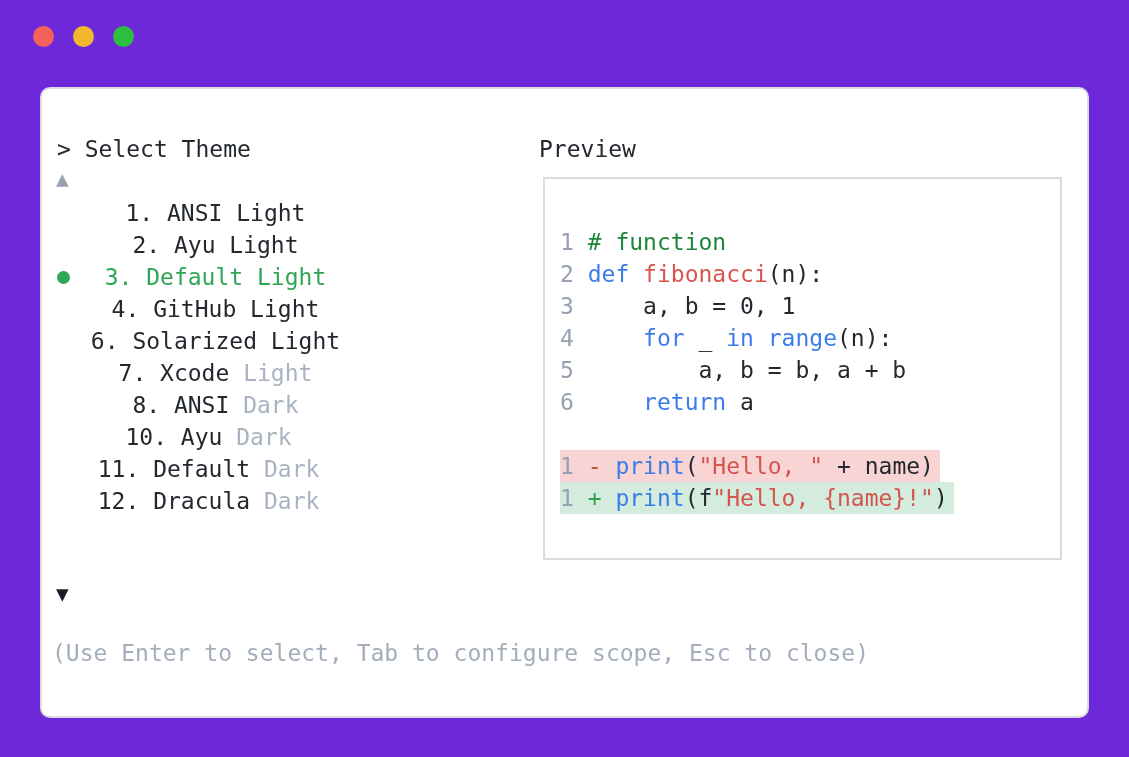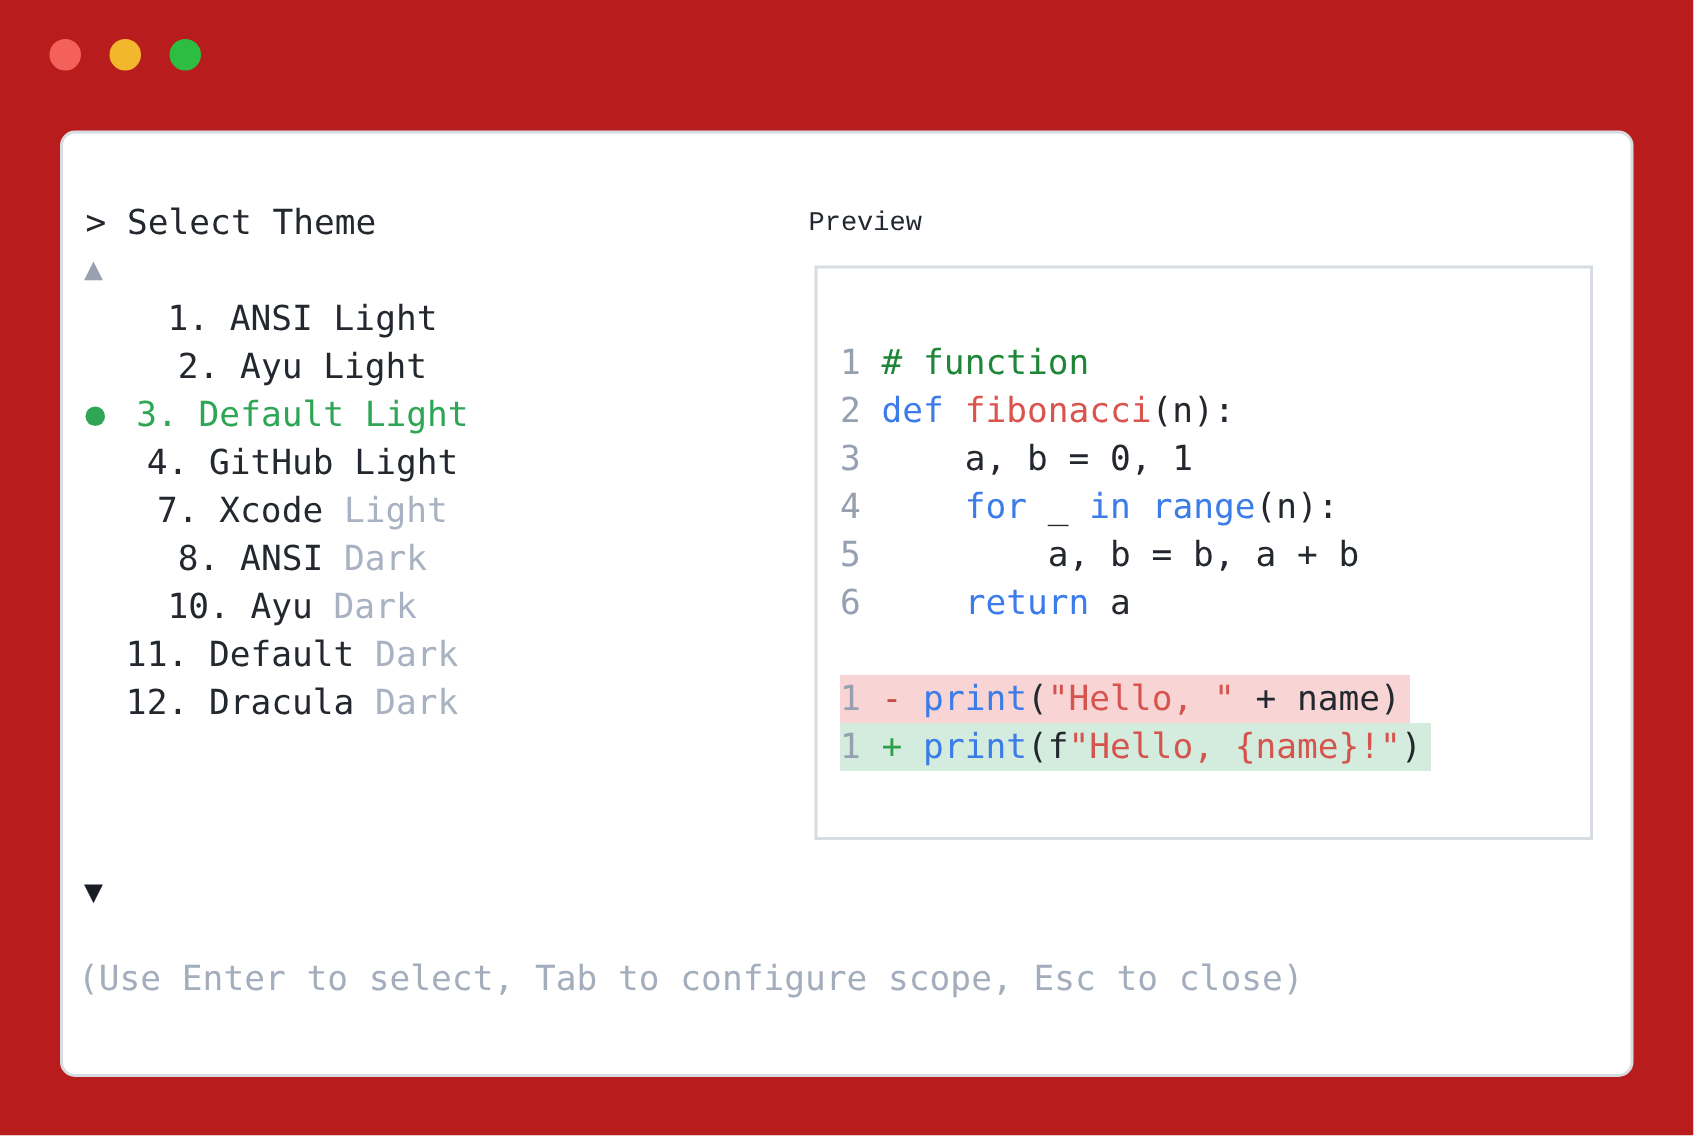--- a/index.html
+++ b/index.html
@@ -1,17 +1,17 @@
 <!DOCTYPE html>
 <html style="--accent_green: #2fa655; --text_dark: #23282f; --text_muted: #a9b2c2; --hint_gray: #a3adbc; --line_number_gray: #96a0b1; --scroll_up_gray: #98a1b0; --scroll_down_dark: #181d25; --keyword_blue: #3c7ce8; --comment_green: #1e8539; --string_red: #d6544e; --function_red: #da544e; --diff_removed_bg: #f8d4d5; --diff_added_bg: #d4ecdd; --diff_minus: #c04a43; --diff_plus: #2f9e4d; --border_gray: #d7dbe2;"><head>
 <meta charset="utf-8">
 <style>
   html,body{margin:0;padding:0;background:#ffffff;}
   .screen{
-    position:relative;width:1129px;height:757px;background:#b91c1c;overflow:hidden;
+    position:relative;width:1129px;height:757px;background:#6d28d9;overflow:hidden;
     font-family:"DejaVu Sans Mono","Liberation Mono",monospace;
     color:var(--text_dark,#23282f);
   }
   .traffic-lights{position:absolute;left:33px;top:26px;display:flex;gap:19px;}
   .tl{width:21px;height:21px;border-radius:50%;display:inline-block;}
   .panel{
     position:absolute;left:40px;top:87px;width:1049px;height:631px;
     border:2px solid var(--border_gray,#d7dbe2);border-radius:10px;background:#ffffff;
     box-sizing:border-box;
   }
@@ -21,21 +21,21 @@
   .theme-list{position:absolute;left:35px;top:108px;font-size:23px;}
   .theme-row{position:relative;height:32px;line-height:32px;white-space:pre;text-align:center;}
   .theme-row .num,.theme-row .name{color:var(--text_dark,#23282f);}
   .theme-row .muted{color:var(--text_muted,#a9b2c2);}
   .theme-row.selected .num,.theme-row.selected .name,.theme-row.selected .muted{color:var(--accent_green,#2fa655);}
   .bullet{
     position:absolute;left:-20px;top:10px;width:13px;height:13px;border-radius:50%;
     background:var(--accent_green,#2fa655);
   }
   .hint{position:absolute;left:10px;top:548px;font-size:23px;line-height:32px;color:var(--hint_gray,#a3adbc);white-space:pre;text-align:right;}
-  .preview-label{position:absolute;left:497px;top:46px;font-size:18px;line-height:28px;font-family:Liberation Mono, monospace;}
+  .preview-label{position:absolute;left:497px;top:46px;font-size:23px;line-height:28px;}
   .preview-box{
     position:absolute;left:501px;top:88px;width:519px;height:383px;
     border:2px solid var(--border_gray,#d7dbe2);background:#ffffff;box-sizing:border-box;
   }
   .preview-code{padding:47px 0 0 15px;font-size:23px;}
   .code-line{height:32px;line-height:32px;white-space:pre;}
   .line-inner{display:inline-block;height:32px;}
   .line-inner.removed{background:var(--diff_removed_bg,#f8d4d5);padding-right:6px;}
   .line-inner.added{background:var(--diff_added_bg,#d4ecdd);padding-right:6px;}
   .line-num{color:var(--line_number_gray,#96a0b1);}
@@ -62,20 +62,21 @@
 
     <div class="picker-title">&gt; Select Theme</div>
 
     <div class="scroll-up">▲</div>
 
     <div class="theme-list">
         <div class="theme-row"><span class="num"> 1. </span><span class="name">ANSI Light</span></div>
         <div class="theme-row"><span class="num"> 2. </span><span class="name">Ayu Light</span></div>
         <div class="theme-row selected"><span class="bullet"></span><span class="num"> 3. </span><span class="name">Default Light</span></div>
         <div class="theme-row"><span class="num"> 4. </span><span class="name">GitHub Light</span></div>
+        <div class="theme-row"><span class="num"> 6. </span><span class="name">Solarized Light</span></div>
         <div class="theme-row"><span class="num"> 7. </span><span class="name">Xcode</span><span class="muted"> Light</span></div>
         <div class="theme-row"><span class="num"> 8. </span><span class="name">ANSI</span><span class="muted"> Dark</span></div>
         <div class="theme-row"><span class="num">10. </span><span class="name">Ayu</span><span class="muted"> Dark</span></div>
         <div class="theme-row"><span class="num">11. </span><span class="name">Default</span><span class="muted"> Dark</span></div>
         <div class="theme-row"><span class="num">12. </span><span class="name">Dracula</span><span class="muted"> Dark</span></div>
       </div>
 
     <div class="scroll-down">▼</div>
 
     <div class="hint">(Use Enter to select, Tab to configure scope, Esc to close)</div>

